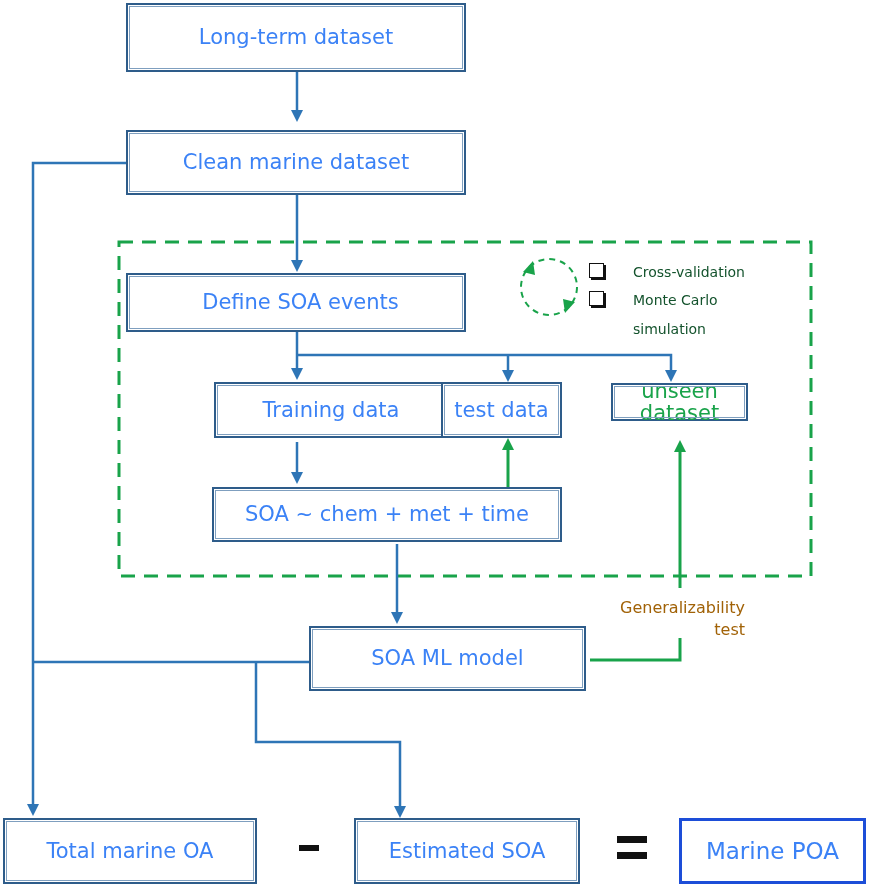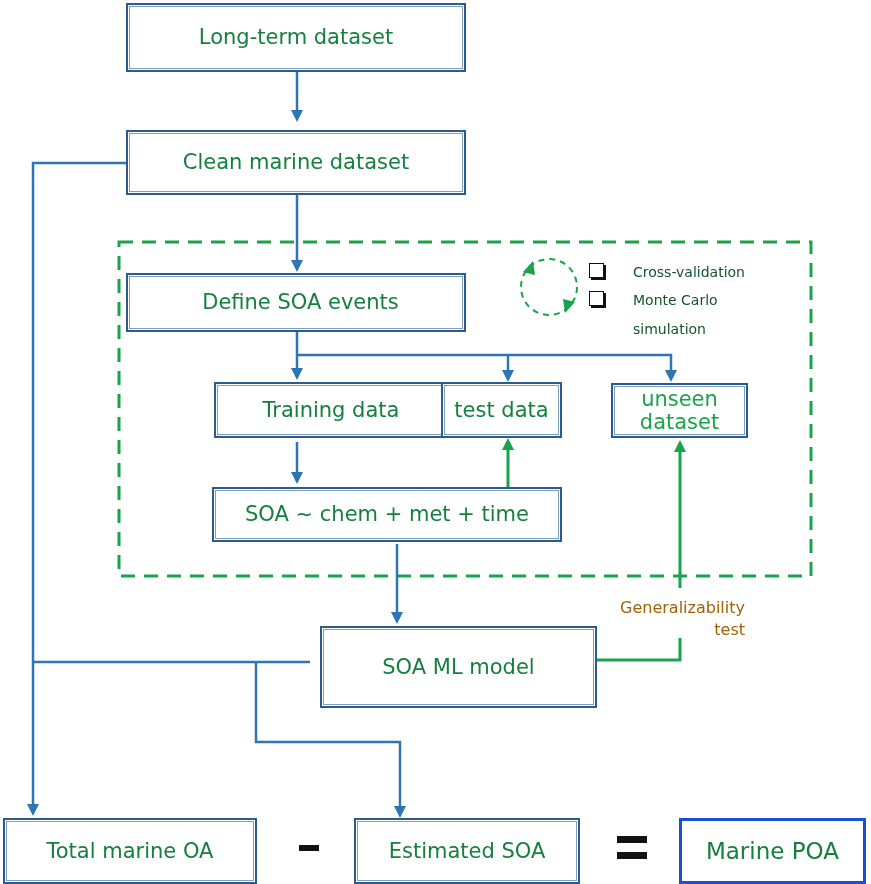--- a/index.html
+++ b/index.html
@@ -1,21 +1,21 @@
 <!DOCTYPE html>
 <html><head>
 <meta charset="utf-8">
 <style>
   html, body { margin:0; padding:0; background:#ffffff; }
   body { width:871px; height:884px; position:relative; overflow:hidden;
          font-family: "DejaVu Sans", "Liberation Sans", sans-serif; }
   .box { position:absolute; box-sizing:border-box; background:#fff;
          border:2px solid #2e5c8a; outline:1px solid #7f9fbf; outline-offset:-4px;
          display:flex; align-items:center; justify-content:center; text-align:center;
-         color:#15803d; font-size:21px; line-height:1.05; }
+         color:#3b82f6; font-size:21px; line-height:1.05; }
   .box.green-text { color:#19a34a; }
   .lbl { position:absolute; font-size:14px; color:#14532d; line-height:30px; }
   .glbl { position:absolute; font-size:16px; color:#a16207; text-align:right; line-height:22px; }
   .op { position:absolute; font-weight:bold; color:#111; }
   svg.wires { position:absolute; left:0; top:0; width:871px; height:884px; }
   .chk { position:absolute; width:13px; height:13px; border:1.5px solid #111;
          box-shadow:2px 2px 0 #111; background:#fff; }
 </style>
 </head>
 <body>
@@ -71,23 +71,23 @@
     <path d="M523,272 L533,261 L535,275 Z"></path>
     <path d="M575,302 L565,313 L563,299 Z"></path>
   </g>
 </svg>
 
 <div class="box" style="left:126px;top:3px;width:340px;height:69px;">Long-term dataset</div>
 <div class="box" style="left:126px;top:130px;width:340px;height:65px;">Clean marine dataset</div>
 <div class="box" style="left:126px;top:273px;width:340px;height:59px;padding-left:9px;">Define SOA events</div>
 <div class="box" style="left:214px;top:382px;width:234px;height:56px;">Training data</div>
 <div class="box" style="left:441px;top:382px;width:121px;height:56px;">test data</div>
-<div class="box green-text" style="left:611px;top:383px;width:137px;height:55px;padding:0 26px;">unseen dataset</div>
+<div class="box green-text" style="left:611px;top:383px;width:137px;height:38px;padding:0 26px;">unseen dataset</div>
 <div class="box" style="left:212px;top:487px;width:350px;height:55px;">SOA ~ chem + met + time</div>
-<div class="box" style="left:320px;top:626px;width:277px;height:82px;">SOA ML model</div>
+<div class="box" style="left:309px;top:626px;width:277px;height:65px;">SOA ML model</div>
 <div class="box" style="left:3px;top:818px;width:254px;height:66px;">Total marine OA</div>
 <div class="box" style="left:354px;top:818px;width:226px;height:66px;">Estimated SOA</div>
 <div class="box" style="left:679px;top:818px;width:187px;height:66px;font-size:23px;border:3px solid #1d4ed8;outline:none;">Marine POA</div>
 
 <div class="chk" style="left:589px;top:263px;"></div>
 <div class="chk" style="left:589px;top:291px;"></div>
 <div class="lbl" style="left:633px;top:257px;">Cross-validation</div>
 <div class="lbl" style="left:633px;top:285px;">Monte Carlo</div>
 <div class="lbl" style="left:633px;top:314px;">simulation</div>
 

